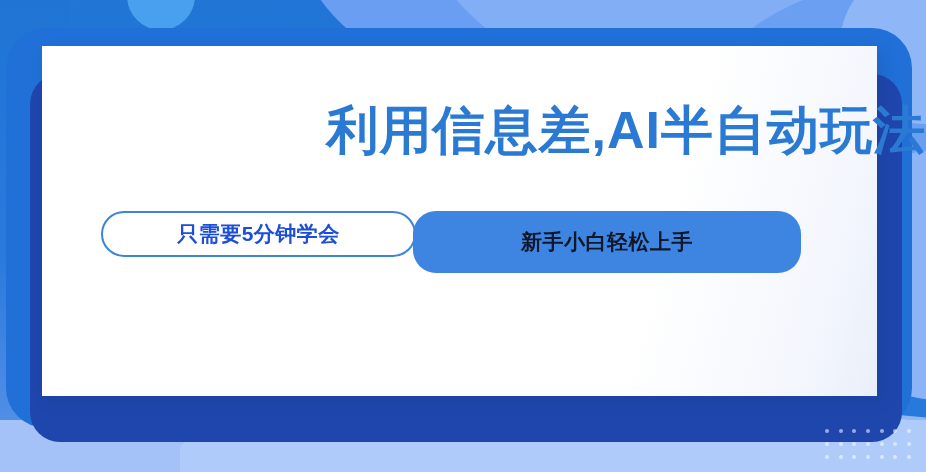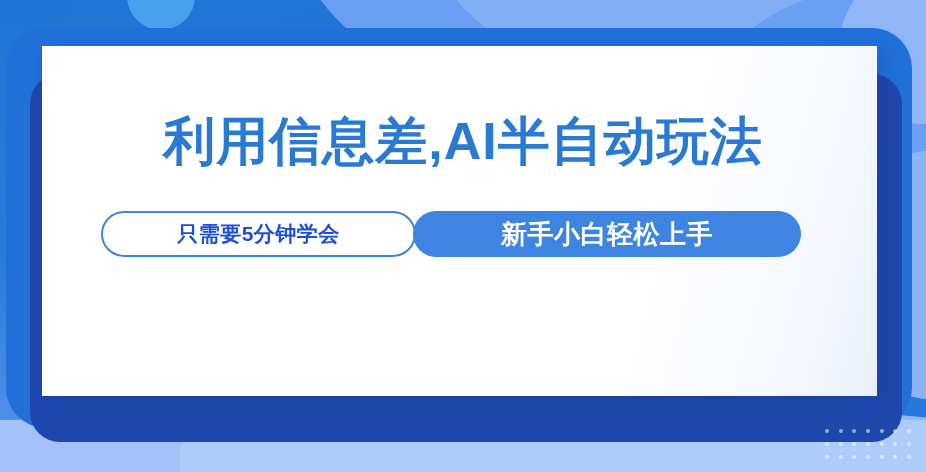--- a/index.html
+++ b/index.html
@@ -135,22 +135,22 @@
     width: 835px;
     height: 350px;
     background: linear-gradient(105deg, #ffffff 0%, #ffffff 72%, #f3f6fd 92%, #e9eff9 100%);
     box-shadow: 6px 6px 14px rgba(20, 50, 110, .18);
   }
 
   
   .headline {
     position: absolute;
     left: 0; right: 0;
-    top: 115px;
-    text-align: center;
+    top: 104px;
+    text-align: right;
     color: #2a7ad4;
     font-size: 52px;
     font-weight: bold;
     letter-spacing: 1px;
     line-height: 1;
     white-space: nowrap;
   }
 
   
   .pill-row {
@@ -176,25 +176,25 @@
     align-items: center;
     justify-content: center;
     letter-spacing: .5px;
     z-index: 1;
   }
   .pill-filled {
     position: absolute;
     left: 312px;
     top: 0;
     width: 388px;
-    height: 46px;
+    height: 62px;
     border-radius: 23px;
     background: #3d85e0;
-    color: #ffffff;
-    font-size: 26px;
+    color: #0f172a;
+    font-size: 21px;
     font-weight: bold;
     display: flex;
     align-items: center;
     justify-content: center;
     letter-spacing: .5px;
     z-index: 2;
   }
 
   
   .dot-grid {

